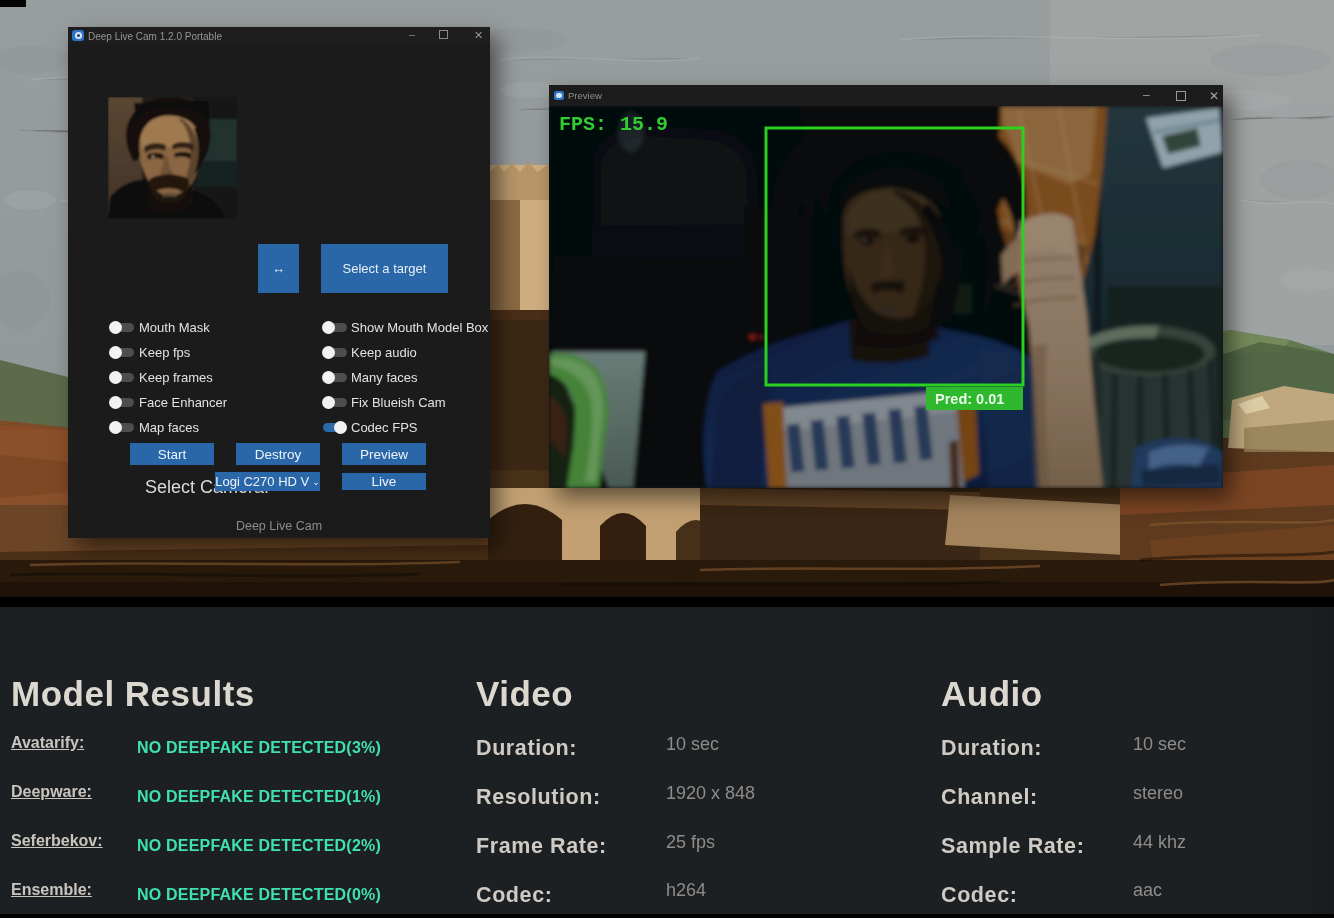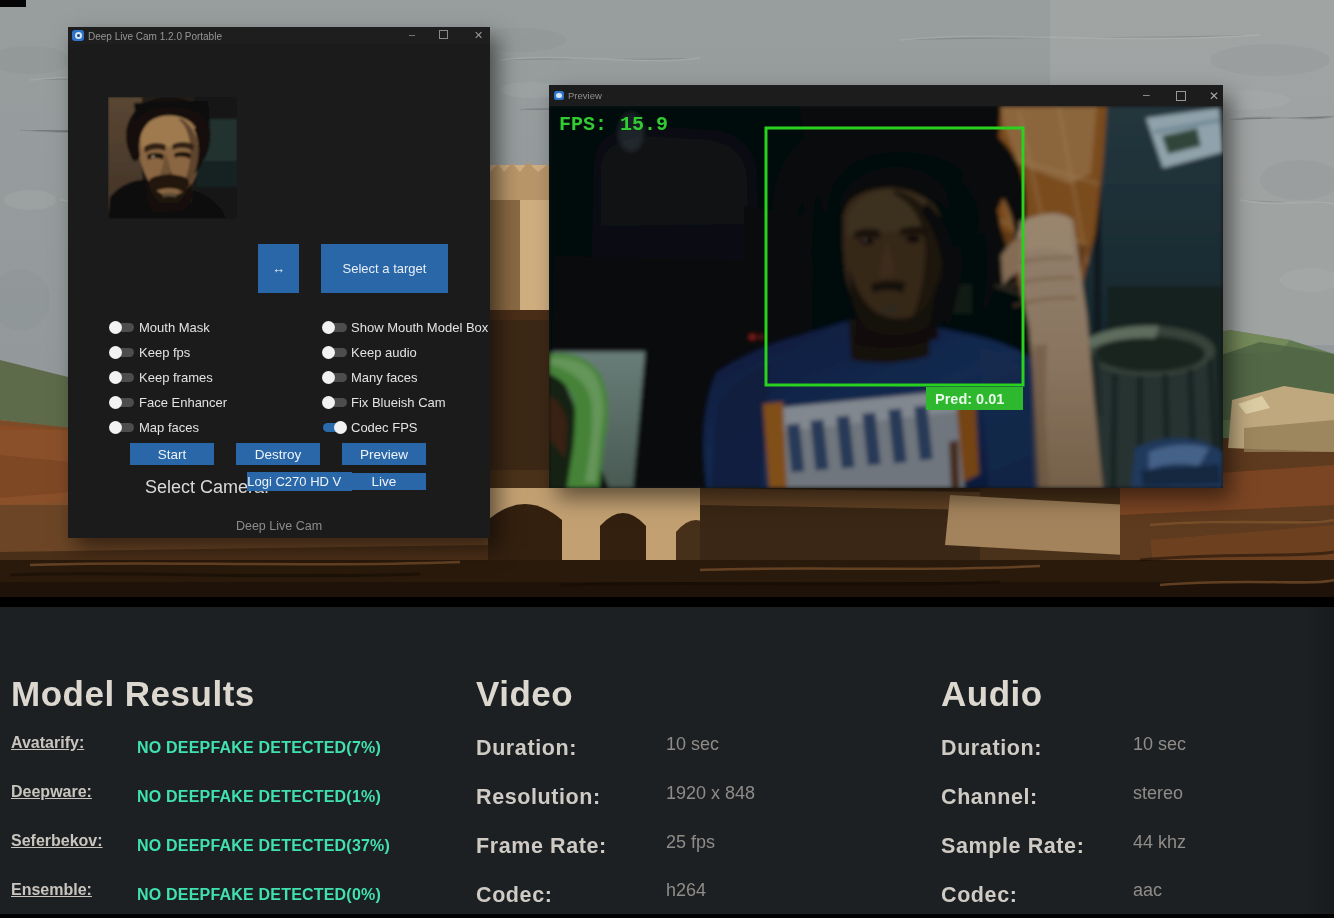--- a/index.html
+++ b/index.html
@@ -116,25 +116,25 @@
       <ellipse cx="530" cy="90" rx="30" ry="8"></ellipse>
     </g>
   </svg>
 
   <div class="abs" style="left:0;top:597px;width:1334px;height:10px;background:#000;"></div>
 
   <div id="panel">
     <div class="abs" style="right:0;top:0;width:55px;height:307px;background:linear-gradient(to right, rgba(0,0,0,0), rgba(0,0,0,0.30));"></div>
     <div class="h1" style="left:11px;top:67px;">Model Results</div>
     <div class="mlabel" style="left:11px;top:127px;">Avatarify:</div>
-    <div class="mval" style="left:137px;top:132px;">NO DEEPFAKE DETECTED(7%)</div>
+    <div class="mval" style="left:137px;top:132px;">NO DEEPFAKE DETECTED(3%)</div>
     <div class="mlabel" style="left:11px;top:176px;">Deepware:</div>
     <div class="mval" style="left:137px;top:181px;">NO DEEPFAKE DETECTED(1%)</div>
     <div class="mlabel" style="left:11px;top:225px;">Seferbekov:</div>
-    <div class="mval" style="left:137px;top:230px;">NO DEEPFAKE DETECTED(37%)</div>
+    <div class="mval" style="left:137px;top:230px;">NO DEEPFAKE DETECTED(2%)</div>
     <div class="mlabel" style="left:11px;top:274px;">Ensemble:</div>
     <div class="mval" style="left:137px;top:279px;">NO DEEPFAKE DETECTED(0%)</div>
 
     <div class="h1" style="left:476px;top:67px;">Video</div>
     <div class="vlabel" style="left:476px;top:129px;">Duration:</div>
     <div class="vval" style="left:666px;top:127px;">10 sec</div>
     <div class="vlabel" style="left:476px;top:178px;">Resolution:</div>
     <div class="vval" style="left:666px;top:176px;">1920 x 848</div>
     <div class="vlabel" style="left:476px;top:227px;">Frame Rate:</div>
     <div class="vval" style="left:666px;top:225px;">25 fps</div>
@@ -262,21 +262,21 @@
     <div class="tgl on" style="left:254px;top:394px;">
         <span class="track"></span>
         <span class="knob"></span>
       </div>
       <div class="tlab" style="left:283px;top:393px;">Codec FPS</div>
 
     <div class="sbtn" style="left:62px;top:416px;">Start</div>
     <div class="sbtn" style="left:168px;top:416px;">Destroy</div>
     <div class="sbtn" style="left:274px;top:416px;">Preview</div>
     <div class="abs" style="left:44px;top:450px;font-size:18px;color:#dadada;margin-left:33px;">Select Camera:</div>
-    <div class="abs" style="left:147px;top:445px;width:105px;height:19px;background:#2967a8;color:#eef3f8;font-size:13px;display:flex;align-items:center;justify-content:center;margin-left:32px;">Logi C270 HD V <span style="font-size:9px;margin-left:3px;">⌄</span></div>
+    <div class="abs" style="left:147px;top:445px;width:105px;height:19px;background:#2967a8;color:#eef3f8;font-size:13px;display:flex;align-items:center;justify-content:center;">Logi C270 HD V <span style="font-size:9px;margin-left:3px;">⌄</span></div>
     <div class="sbtn" style="left:274px;top:446px;height:17px;">Live</div>
     <div class="abs" style="left:0;top:492px;width:422px;text-align:center;font-size:12.5px;color:#8c8c8c;">Deep Live Cam</div>
   </div>
 
   <div id="win2" class="abs" style="left:549px;top:85px;width:674px;height:403px;background:#161616;box-shadow:8px 10px 20px rgba(0,0,0,0.5);">
 
     <div class="abs" style="left:0;top:0;width:674px;height:21px;background:#1c1c1c;"></div>
     <div class="abs" style="left:5px;top:6px;width:10px;height:9px;background:#2e74c8;border-radius:2.5px;"></div>
     <div class="abs" style="left:7px;top:7.8px;width:5.5px;height:5.5px;background:#d8e6f4;border-radius:50%;"></div>
     <div class="abs" style="left:19px;top:5px;font-size:9.5px;color:#8f8f8f;">Preview</div>

